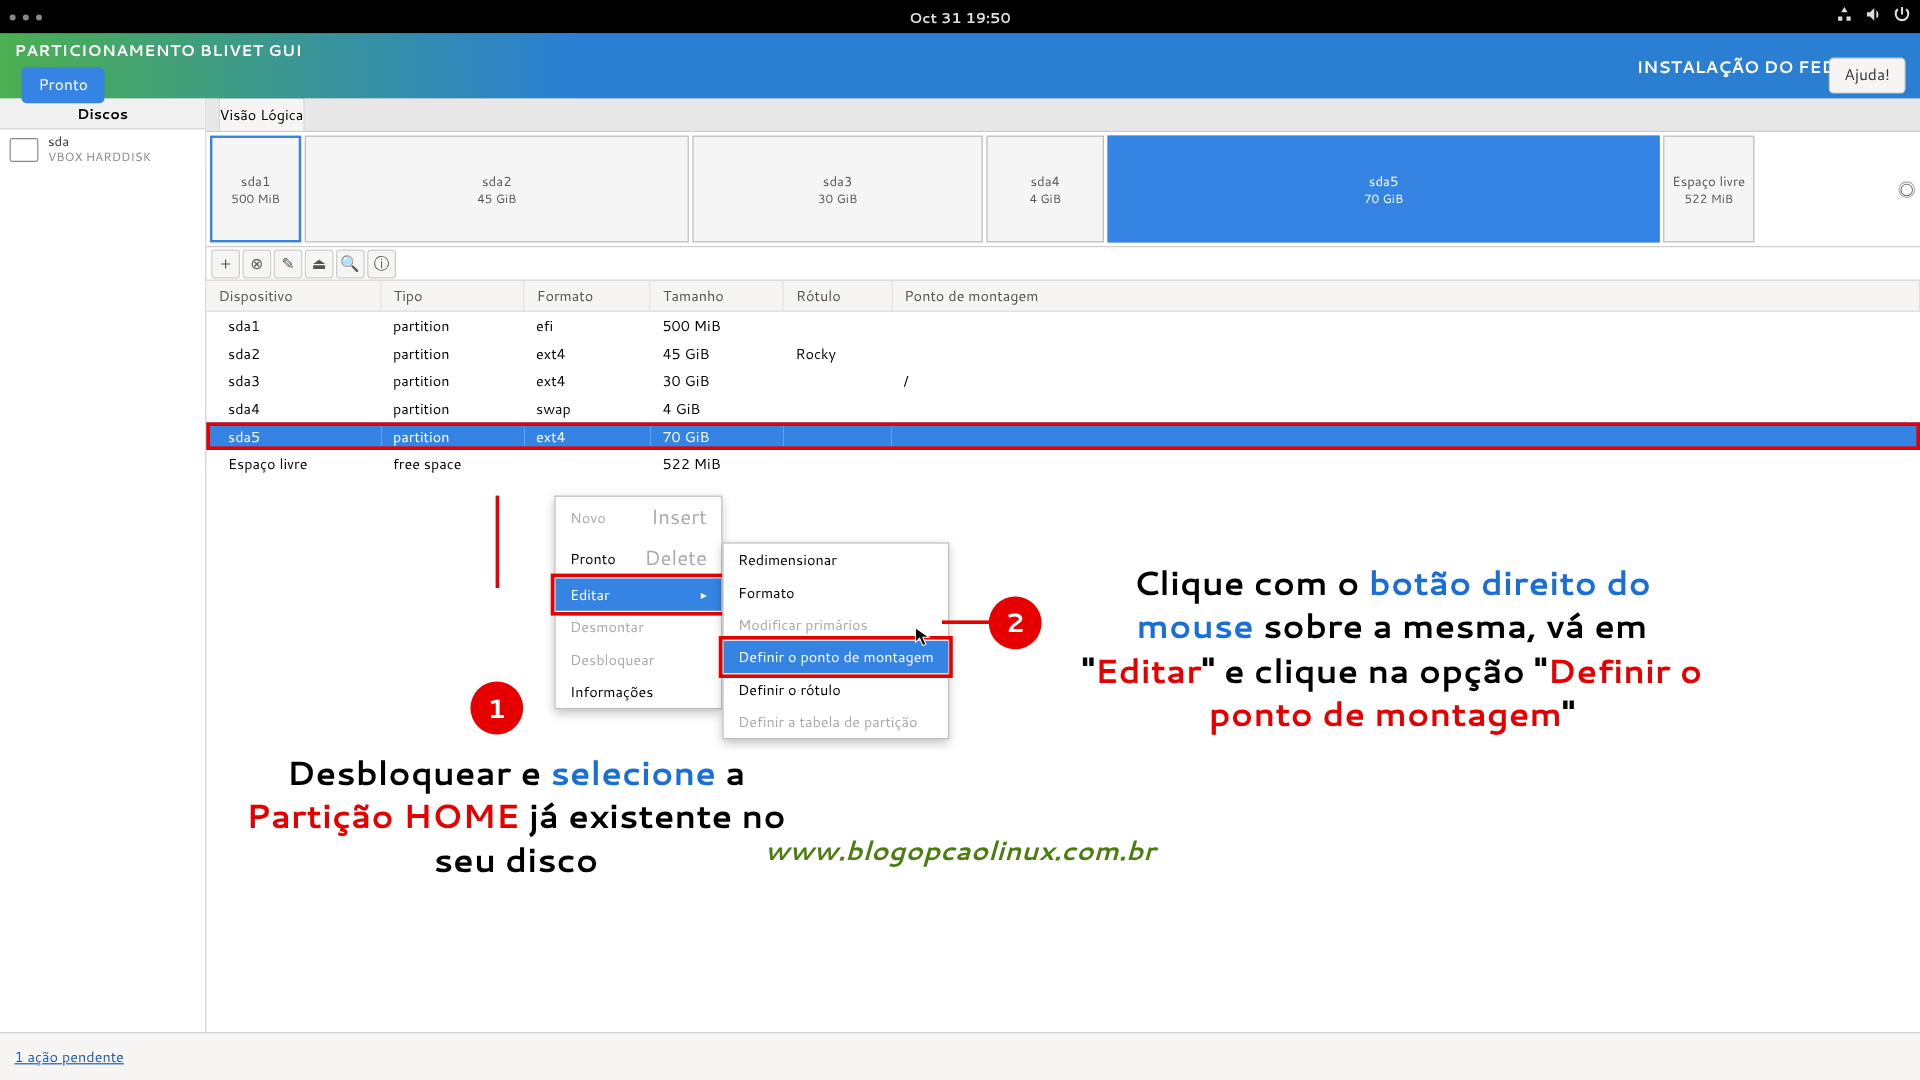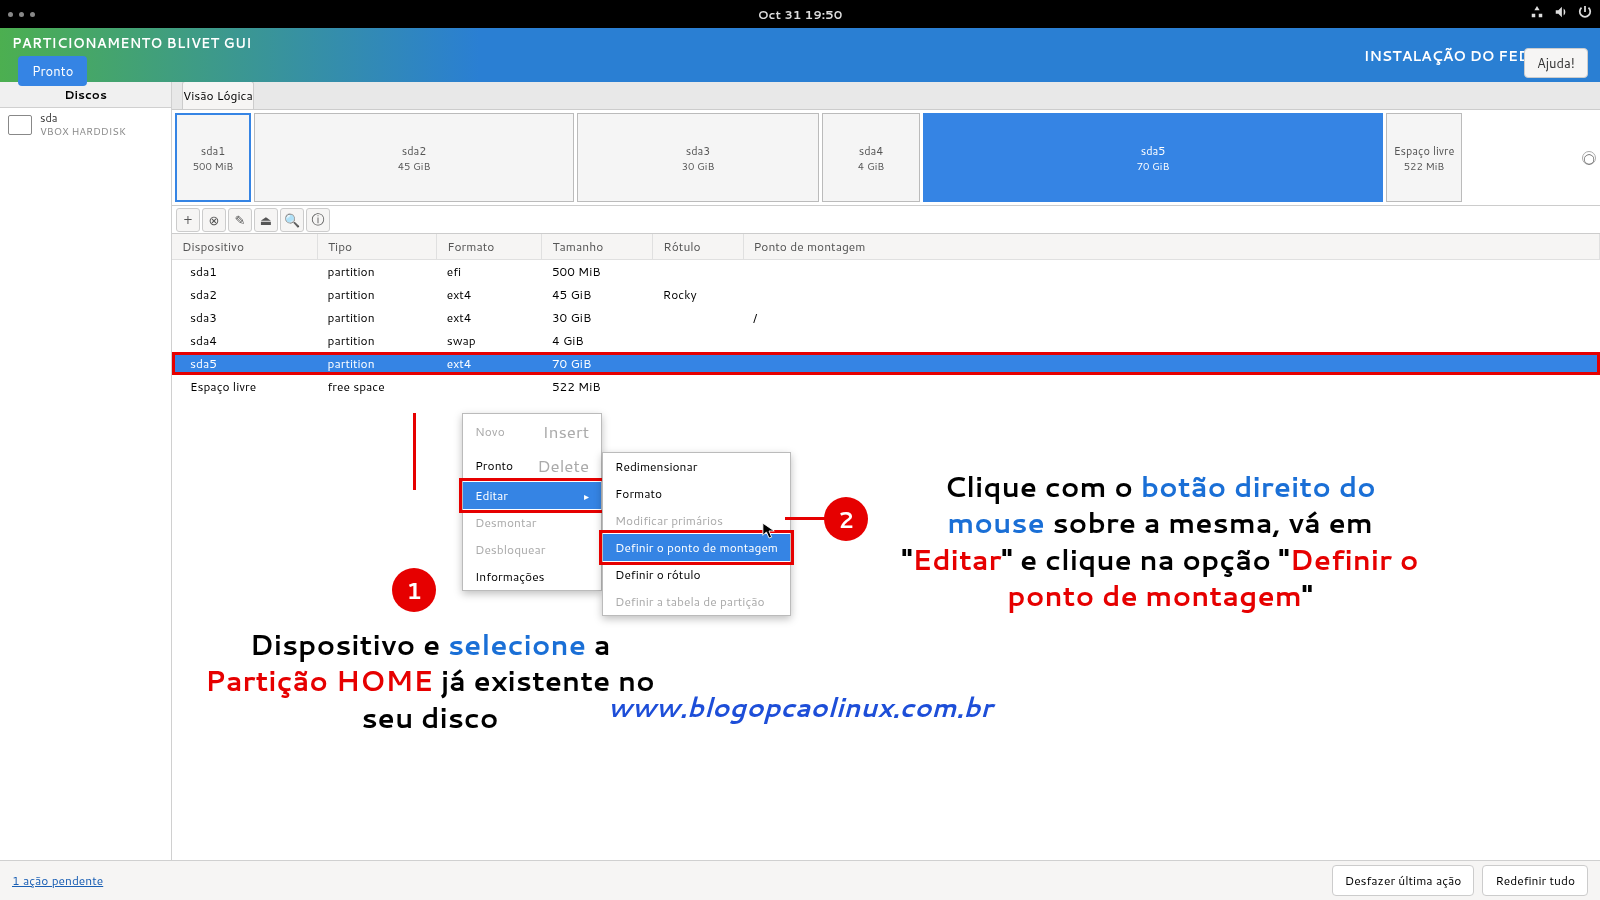--- a/index.html
+++ b/index.html
@@ -59,21 +59,21 @@
 .ctx-item.disabled { color: #aaa; }
 .ctx-item.hover { background: #3584e4; color: #fff; }
 .ctx-item .shortcut { color: #aaa; font-size: 17px; }
 .ctx .arrow { font-size: 10px; }
 
 
 .badge { position: absolute; width: 44px; height: 44px; border-radius: 50%; background: #e60000; color: #fff; font-size: 22px; font-weight: 900; display: flex; align-items: center; justify-content: center; z-index: 60; }
 .annot { position: absolute; font-size: 28px; font-weight: 900; line-height: 1.3; z-index: 40; }
 .annot .blue { color: #1a6fd6; }
 .annot .red { color: #e60000; }
-.watermark { position: absolute; left: 50%; transform: translateX(-50%); bottom: 175px; color: #1d4ed8; font-style: italic; font-size: 26px; font-weight: 600; z-index:5;}
+.watermark { position: absolute; left: 50%; transform: translateX(-50%); bottom: 175px; color: #4d7c0f; font-style: italic; font-size: 22px; font-weight: 600; z-index:5;}
 .cursor { position: absolute; z-index: 70; width: 14px; height: 18px; }
 .redline { position: absolute; background: #e60000; z-index: 55; }
 
 
 .bottombar { position: absolute; bottom: 0; left: 0; right: 0; height: 40px; background: #f6f5f4; border-top: 1px solid #d0d0d0; display: flex; align-items: center; justify-content: space-between; padding: 0 12px; font-size: 12px; }
 .bottombar a { color: #1a5fb4; text-decoration: underline; }
 .bottombar .btns { display: flex; gap: 8px; }
 .bottombar button { background: #fff; border: 1px solid #ccc; padding: 6px 12px; border-radius: 4px; font-size: 12px; cursor: pointer; }
 </style>
 </head>
@@ -276,29 +276,25 @@
 </div>
 
 <svg class="cursor" style="left:762px; top:522px;" viewBox="0 0 16 20">
   <path d="M1 1l0 14 4-4 3 7 3-1-3-7 6 0z" fill="#000" stroke="#fff" stroke-width="1"></path>
 </svg>
 
 <div class="badge" style="left:392px; top:568px;">1</div>
 <div class="badge" style="left:824px; top:497px;">2</div>
 
 <div class="annot" style="left:180px; top:626px; width:500px; text-align:center;">
-  <span>Dispositivo e </span><span class="blue">selecione</span><span> a</span><br>
+  <span>Desbloquear e </span><span class="blue">selecione</span><span> a</span><br>
   <span class="red">Partição HOME</span><span> já existente no seu disco</span>
 </div>
 
 <div class="annot" style="left:895px; top:468px; width:530px; text-align:center;">
   <span>Clique com o </span><span class="blue">botão direito do mouse</span><span> sobre a mesma, vá em "</span><span class="red">Editar</span><span>" e clique na opção "</span><span class="red">Definir o ponto de montagem</span><span>"</span>
 </div>
 
 <div class="watermark">www.blogopcaolinux.com.br</div>
 
 <div class="bottombar">
   <a href="#">1 ação pendente</a>
-  <div class="btns">
-    <button>Desfazer última ação</button>
-    <button>Redefinir tudo</button>
-  </div>
 </div>
 
 </body></html>

